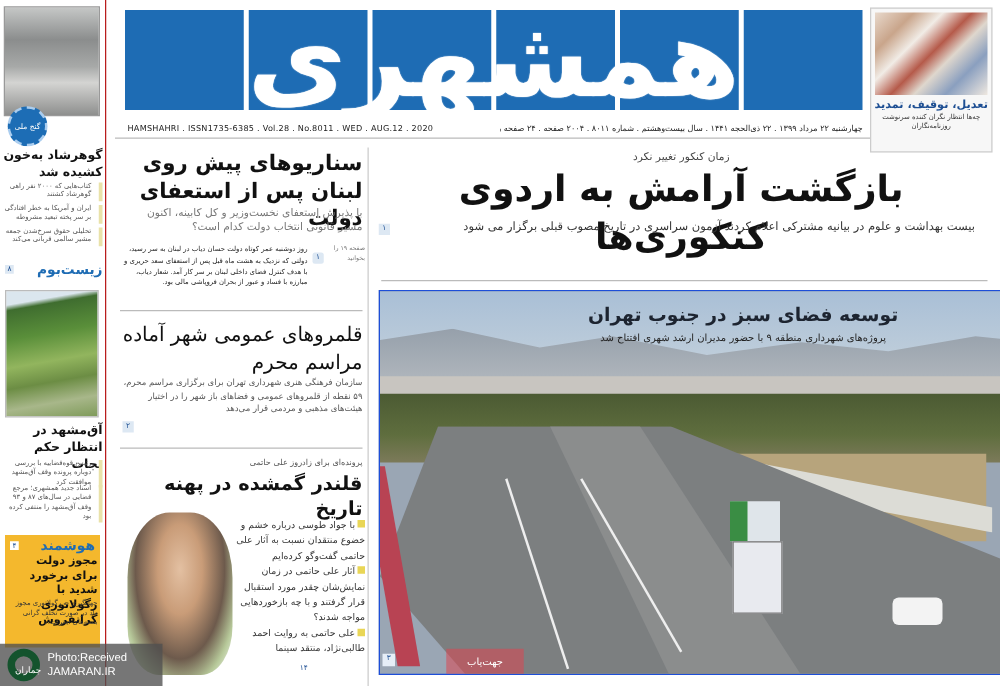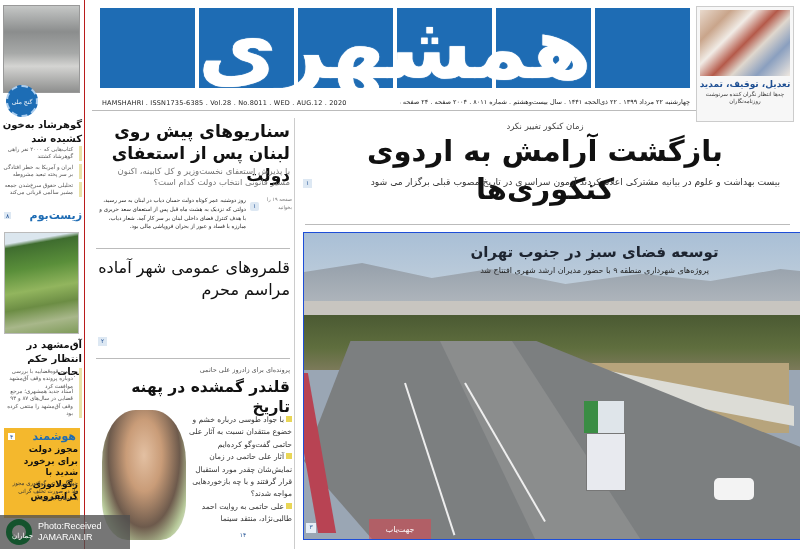--- a/index.html
+++ b/index.html
@@ -85,21 +85,21 @@
 .ph-road2{left:40px;top:108px;width:480px;height:200px;background:#8b8d8d;clip-path:polygon(20% 0,35% 0,62% 100%,40% 100%)}
 .ph-line{left:100px;top:150px;width:2px;height:160px;background:#eee;transform:rotate(-18deg);transform-origin:top}
 .ph-line2{left:160px;top:150px;width:2px;height:160px;background:#eee;transform:rotate(-30deg);transform-origin:top}
 .ph-red{left:0;top:140px;width:18px;height:160px;background:#b84353;transform:skewX(10deg)}
 .ph-banner{left:282px;top:200px;width:40px;height:58px;background:#e8eaef;border:1px solid #777}
 .ph-banner2{left:280px;top:168px;width:40px;height:32px;background:#dfe5ea;border-left:14px solid #3a8d44}
 .ph-car{left:410px;top:245px;width:40px;height:22px;background:#f3f3f3;border-radius:5px}
 #photo-title{left:0;top:10px;width:100%;font-size:15px;font-weight:bold;color:#1d2430;text-align:center}
 #photo-sub{left:0;top:33px;width:100%;font-size:8px;color:#222;text-align:center}
 #photo-num{left:2px;top:290px;width:10px;height:10px;background:#e6eef7;font-size:6px;text-align:center;color:#1e4f93}
-#photo-tag{left:65px;top:286px;width:62px;height:22px;background:rgba(220,70,80,.55);font-size:8px;color:#fff;text-align:center;line-height:22px}
+#photo-tag{left:53px;top:286px;width:62px;height:22px;background:rgba(220,70,80,.55);font-size:8px;color:#fff;text-align:center;line-height:22px}
 
 
 #watermark{left:0;top:515px;width:130px;height:34px;background:rgba(80,80,80,.78);display:flex;align-items:center}
 #wm-logo{width:38px;height:34px;display:flex;align-items:center;justify-content:center}
 #wm-logo span{display:block;width:26px;height:26px;border-radius:50%;border:6px solid #14532d;color:#fff;font-size:7px;text-align:center;line-height:22px}
 #wm-text{color:#fff;font-size:9px;line-height:1.25;font-family:"Liberation Sans",sans-serif}
 </style>
 </head>
 <body>
 
@@ -151,20 +151,21 @@
 
 <div id="midcol" class="abs">
   <div id="mc-a1-title" class="abs rtl">سناریوهای پیش روی لبنان پس از استعفای دولت</div>
   <div id="mc-a1-dek" class="abs rtl">با پذیرش استعفای نخست‌وزیر و کل کابینه، اکنون مسیر قانونی انتخاب دولت کدام است؟</div>
   <div id="mc-a1-body" class="abs rtl">روز دوشنبه عمر کوتاه دولت حسان دیاب در لبنان به سر رسید، دولتی که نزدیک به هشت ماه قبل پس از استعفای سعد حریری و با هدف کنترل فضای داخلی لبنان بر سر کار آمد. شعار دیاب، مبارزه با فساد و عبور از بحران فروپاشی مالی بود.</div>
   <div id="mc-a1-ref" class="abs rtl" style="left:172px;width:30px">صفحه ۱۹ را بخوانید</div>
   <div id="mc-a1-num" class="abs">۱</div>
   <div class="mc-sep" style="top:130px"></div>
 
   <div id="mc-a2-title" class="abs rtl">قلمروهای عمومی شهر آماده مراسم محرم</div>
+  <div id="mc-a2-body" class="abs rtl">سازمان فرهنگی هنری شهرداری تهران برای برگزاری مراسم محرم، ۵۹ نقطه از قلمروهای عمومی و فضاهای باز شهر را در اختیار هیئت‌های مذهبی و مردمی قرار می‌دهد</div>
   <div id="mc-a2-num" class="abs">۲</div>
   <div class="mc-sep" style="top:240px"></div>
 
   <div id="mc-a3-kicker" class="abs rtl">پرونده‌ای برای زادروز علی حاتمی</div>
   <div id="mc-a3-title" class="abs rtl">قلندر گمشده در پهنه تاریخ</div>
   <div id="mc-portrait" class="abs"></div>
   <div id="mc-a3-body" class="abs rtl">
     <div><span class="ybul"></span><span>با جواد طوسی درباره خشم و خضوع منتقدان نسبت به آثار علی حاتمی گفت‌وگو کرده‌ایم</span></div>
     <div><span class="ybul"></span><span>آثار علی حاتمی در زمان نمایش‌شان چقدر مورد استقبال قرار گرفتند و با چه بازخوردهایی مواجه شدند؟</span></div>
     <div><span class="ybul"></span><span>علی حاتمی به روایت احمد طالبی‌نژاد، منتقد سینما</span></div>

